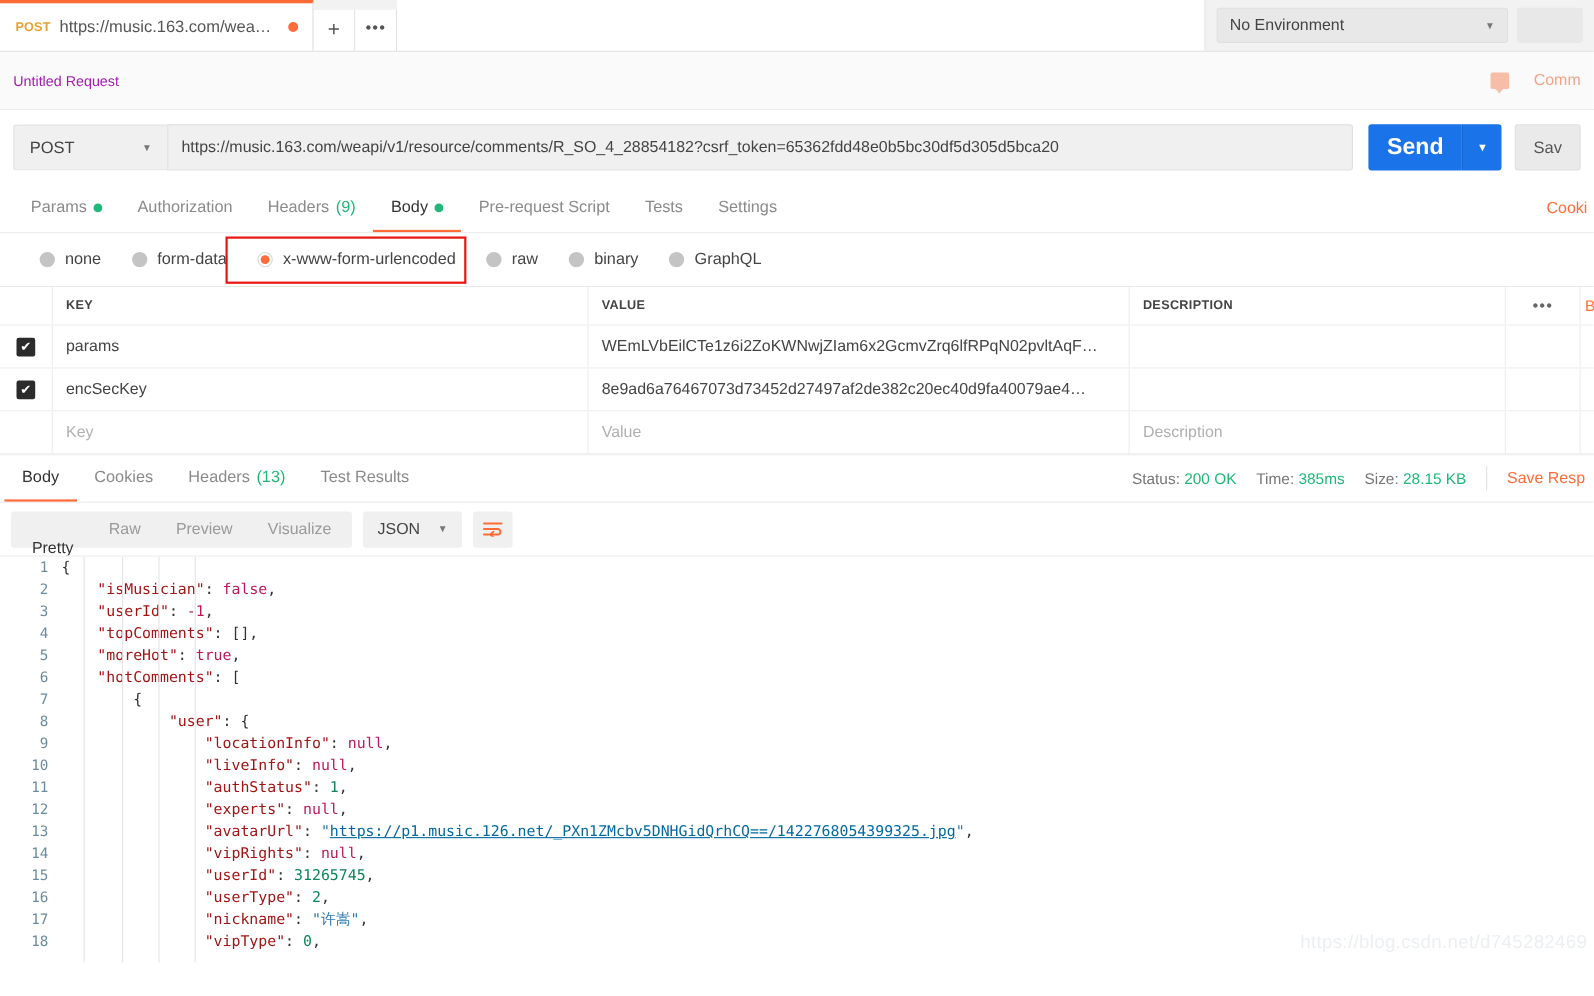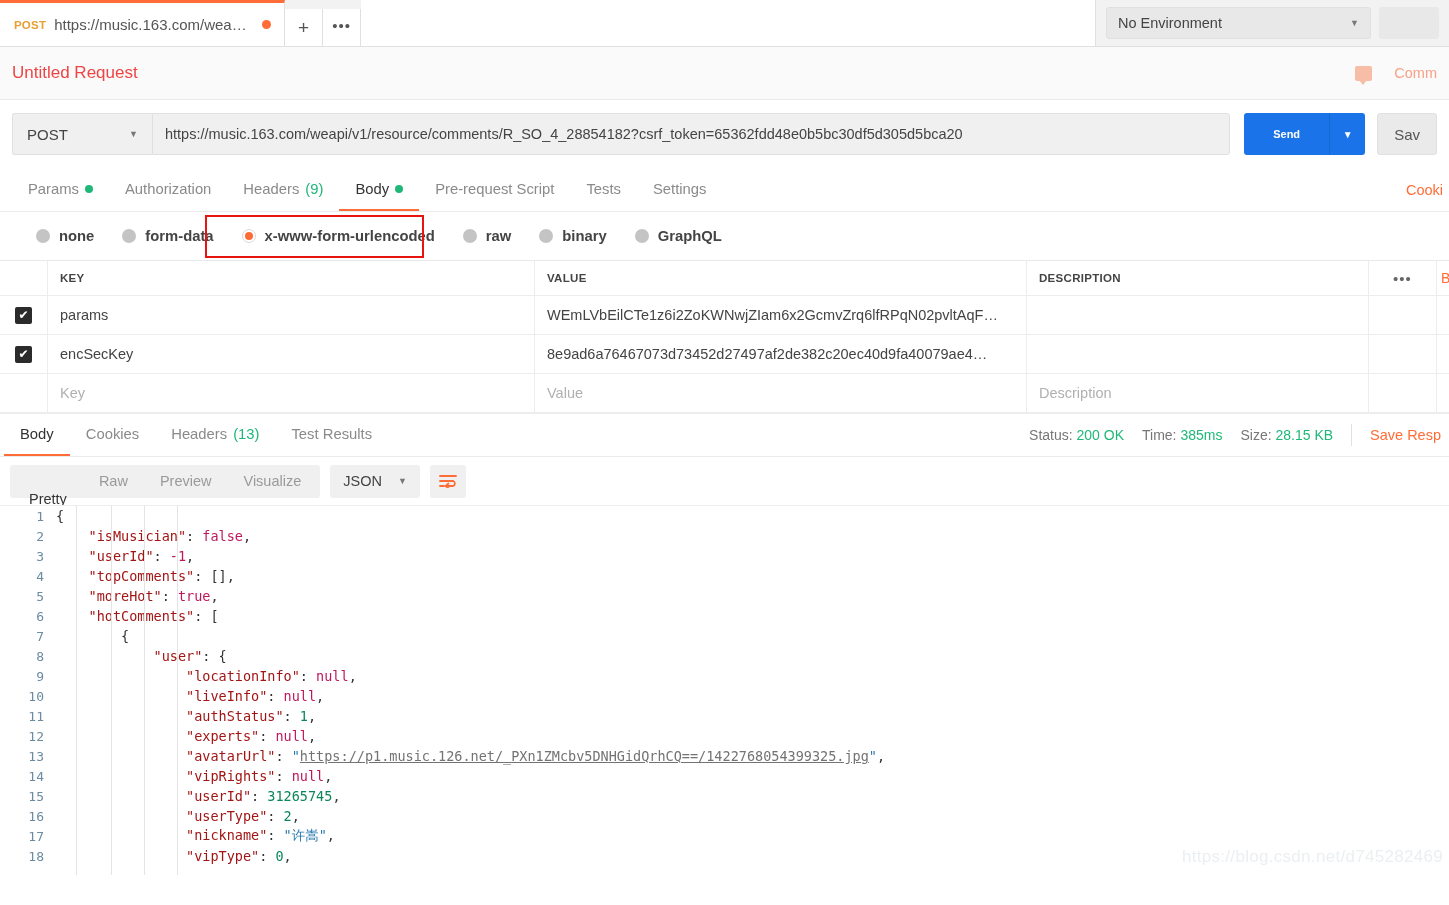--- a/index.html
+++ b/index.html
@@ -55,21 +55,21 @@
   }
   .caret { font-size: 9px; color: #777; }
   #env-right-stub { width: 60px; height: 32px; background: #e8e8e8; border-radius: 3px; margin-left: 8px;}
 
   
   #title-row {
     height: 53px; background: #fafafa;
     border-bottom: 1px solid #ebebeb;
     display: flex; align-items: center; padding: 0 12px;
   }
-  #page-title { font-size: 17px; color: #ef4444; }
+  #page-title { font-size: 13px; color: #a21caf; }
   #title-right { margin-left: auto; display: flex; align-items: center; gap: 7px; }
   .comments-link { color: #f5a287; font-size: 14.5px; display:flex; align-items:center; gap:22px;}
   .cmt-icon {
     width: 17px; height: 15px; background: #f7bda6; border-radius: 2px;
     position: relative; display:inline-block;
   }
   .cmt-icon::after{
     content:""; position:absolute; bottom:-4px; left:4px;
     border-left:4px solid transparent; border-right:4px solid transparent;
     border-top:5px solid #f7bda6;
@@ -88,21 +88,21 @@
     padding: 0 14px; font-size: 15px; color: #444;
   }
   #url-input {
     flex: 1; height: 42px; background: #f0f0f0;
     border: 1px solid #e0e0e0; border-radius: 0 3px 3px 0;
     display: flex; align-items: center; padding: 16px 12px;
     font-size: 14.5px; color: #444; overflow: hidden; white-space: nowrap;
   }
   #send-group { display: flex; margin-left: 14px; }
   #send-btn {
-    background: #1a73e8; color: #fff; font-weight: bold; font-size: 11px;
+    background: #1a73e8; color: #fff; font-weight: bold; font-size: 21px;
     height: 42px; width: 85px; display: flex; align-items: center;
     justify-content: center; border-radius: 3px 0 0 3px;
   }
   #send-caret {
     background: #1a73e8; color: #fff; height: 42px; width: 36px;
     display: flex; align-items: center; justify-content: center;
     border-left: 1px solid #1667d0; border-radius: 0 3px 3px 0; font-size: 10px;
   }
   #save-btn {
     margin-left: 12px; height: 42px; background: #eaeaea;
@@ -127,21 +127,21 @@
   #req-tabs-right { margin-left: auto; display: flex; align-items: center; padding-right: 6px; }
   .cookies-link { color: #ff6c37; font-size: 14.5px; white-space: nowrap; }
 
   
   #body-mode-row {
     height: 48px; display: flex; align-items: center;
     padding-left: 22px; gap: 0; position: relative;
   }
   .radio-opt {
     display: flex; align-items: center; gap: 9px;
-    font-size: 14.8px; color: #444; padding: 0 14px; font-weight: bold;
+    font-size: 14.8px; color: #444; padding: 0 14px;
   }
   .radio {
     width: 14px; height: 14px; border-radius: 50%;
     background: #c4c4c4; flex: none; position: relative;
   }
   .radio.sel { background: #fff; border: 1.5px solid #d9d9d9; }
   .radio.sel::after {
     content: ""; position: absolute; inset: 2px;
     border-radius: 50%; background: #ff6c37;
   }
@@ -231,21 +231,21 @@
   }
   .code-text {
     font-family: "DejaVu Sans Mono", monospace; font-size: 13.5px;
     white-space: pre; color: #333;
   }
   .k { color: #a31515; }
   .s { color: #2a7ab0; }
   .n { color: #0b8658; }
   .b { color: #be185d; }
   .p { color: #333; }
-  .lnk { color: #737373; text-decoration: underline; margin-top: 12px; }
+  .lnk { color: #0369a1; text-decoration: underline; margin-top: 12px; }
   .guide {
     position: absolute; top: 0; bottom: 0; width: 1px; background: #e4e4e4;
   }
   #watermark {
     position: absolute; right: 6px; bottom: 8px;
     color: #eceff1; font-size: 17px; letter-spacing: .3px;
     font-family: "Liberation Sans", sans-serif; pointer-events: none;
   }
 </style>
 </head>

